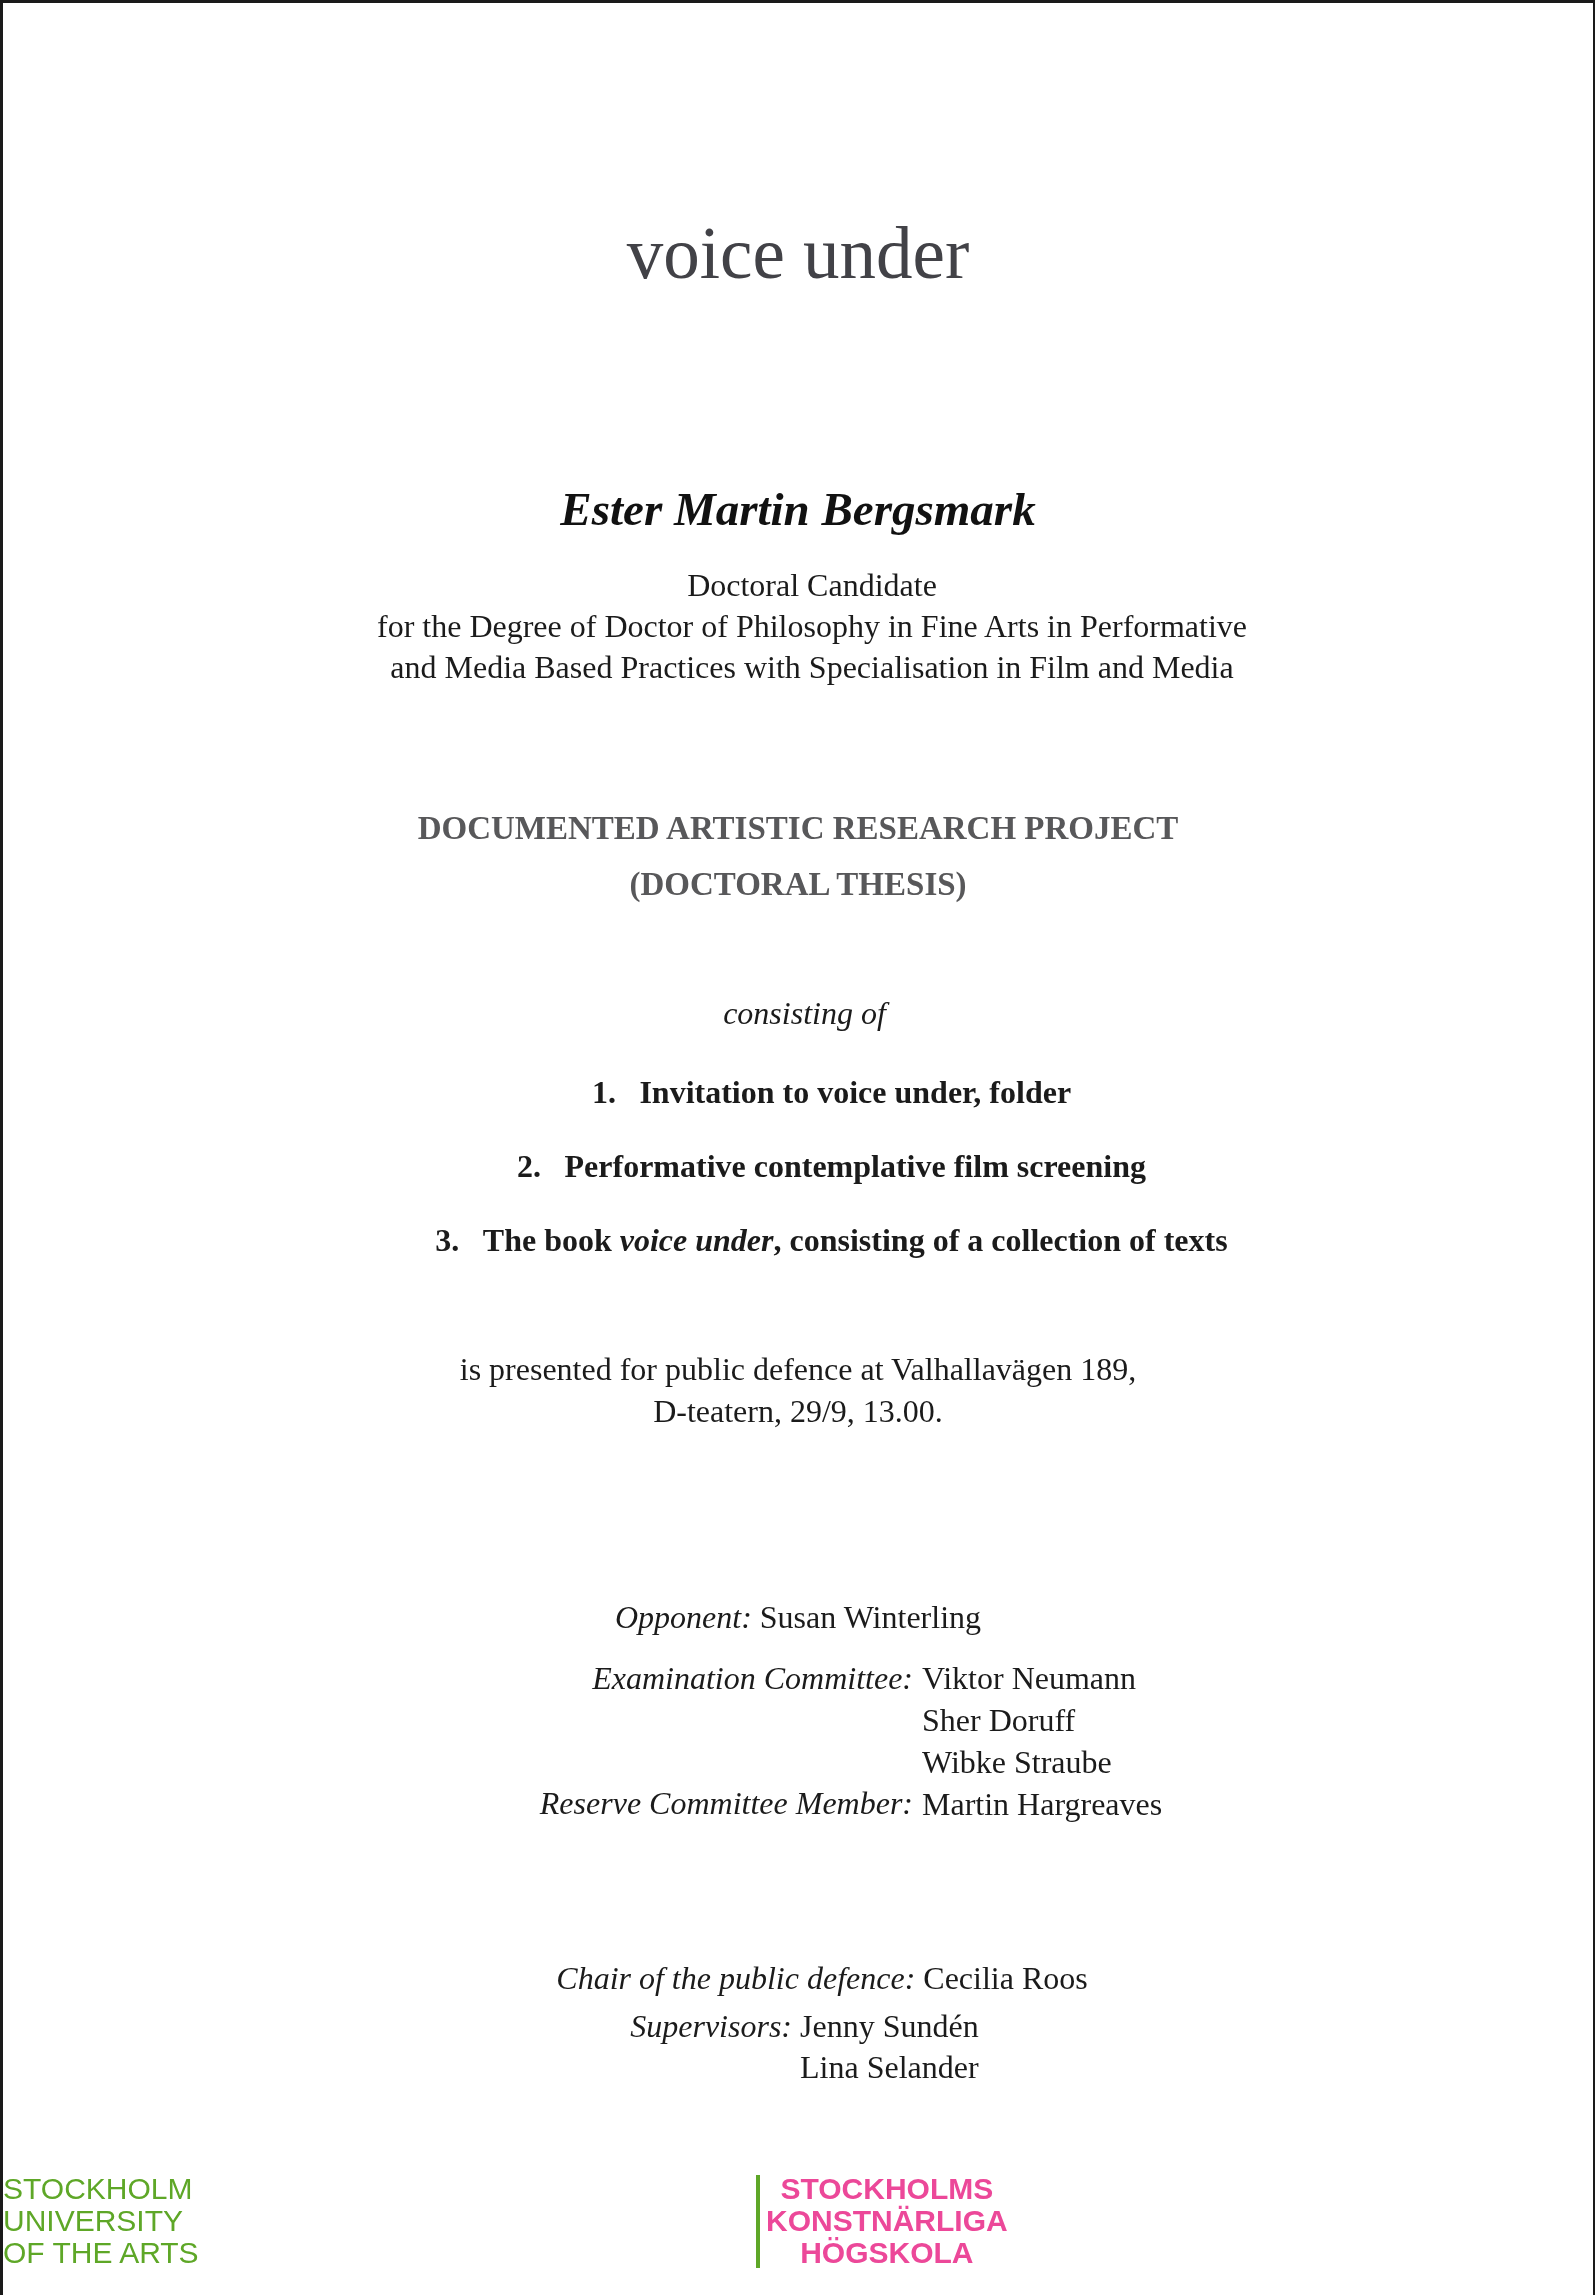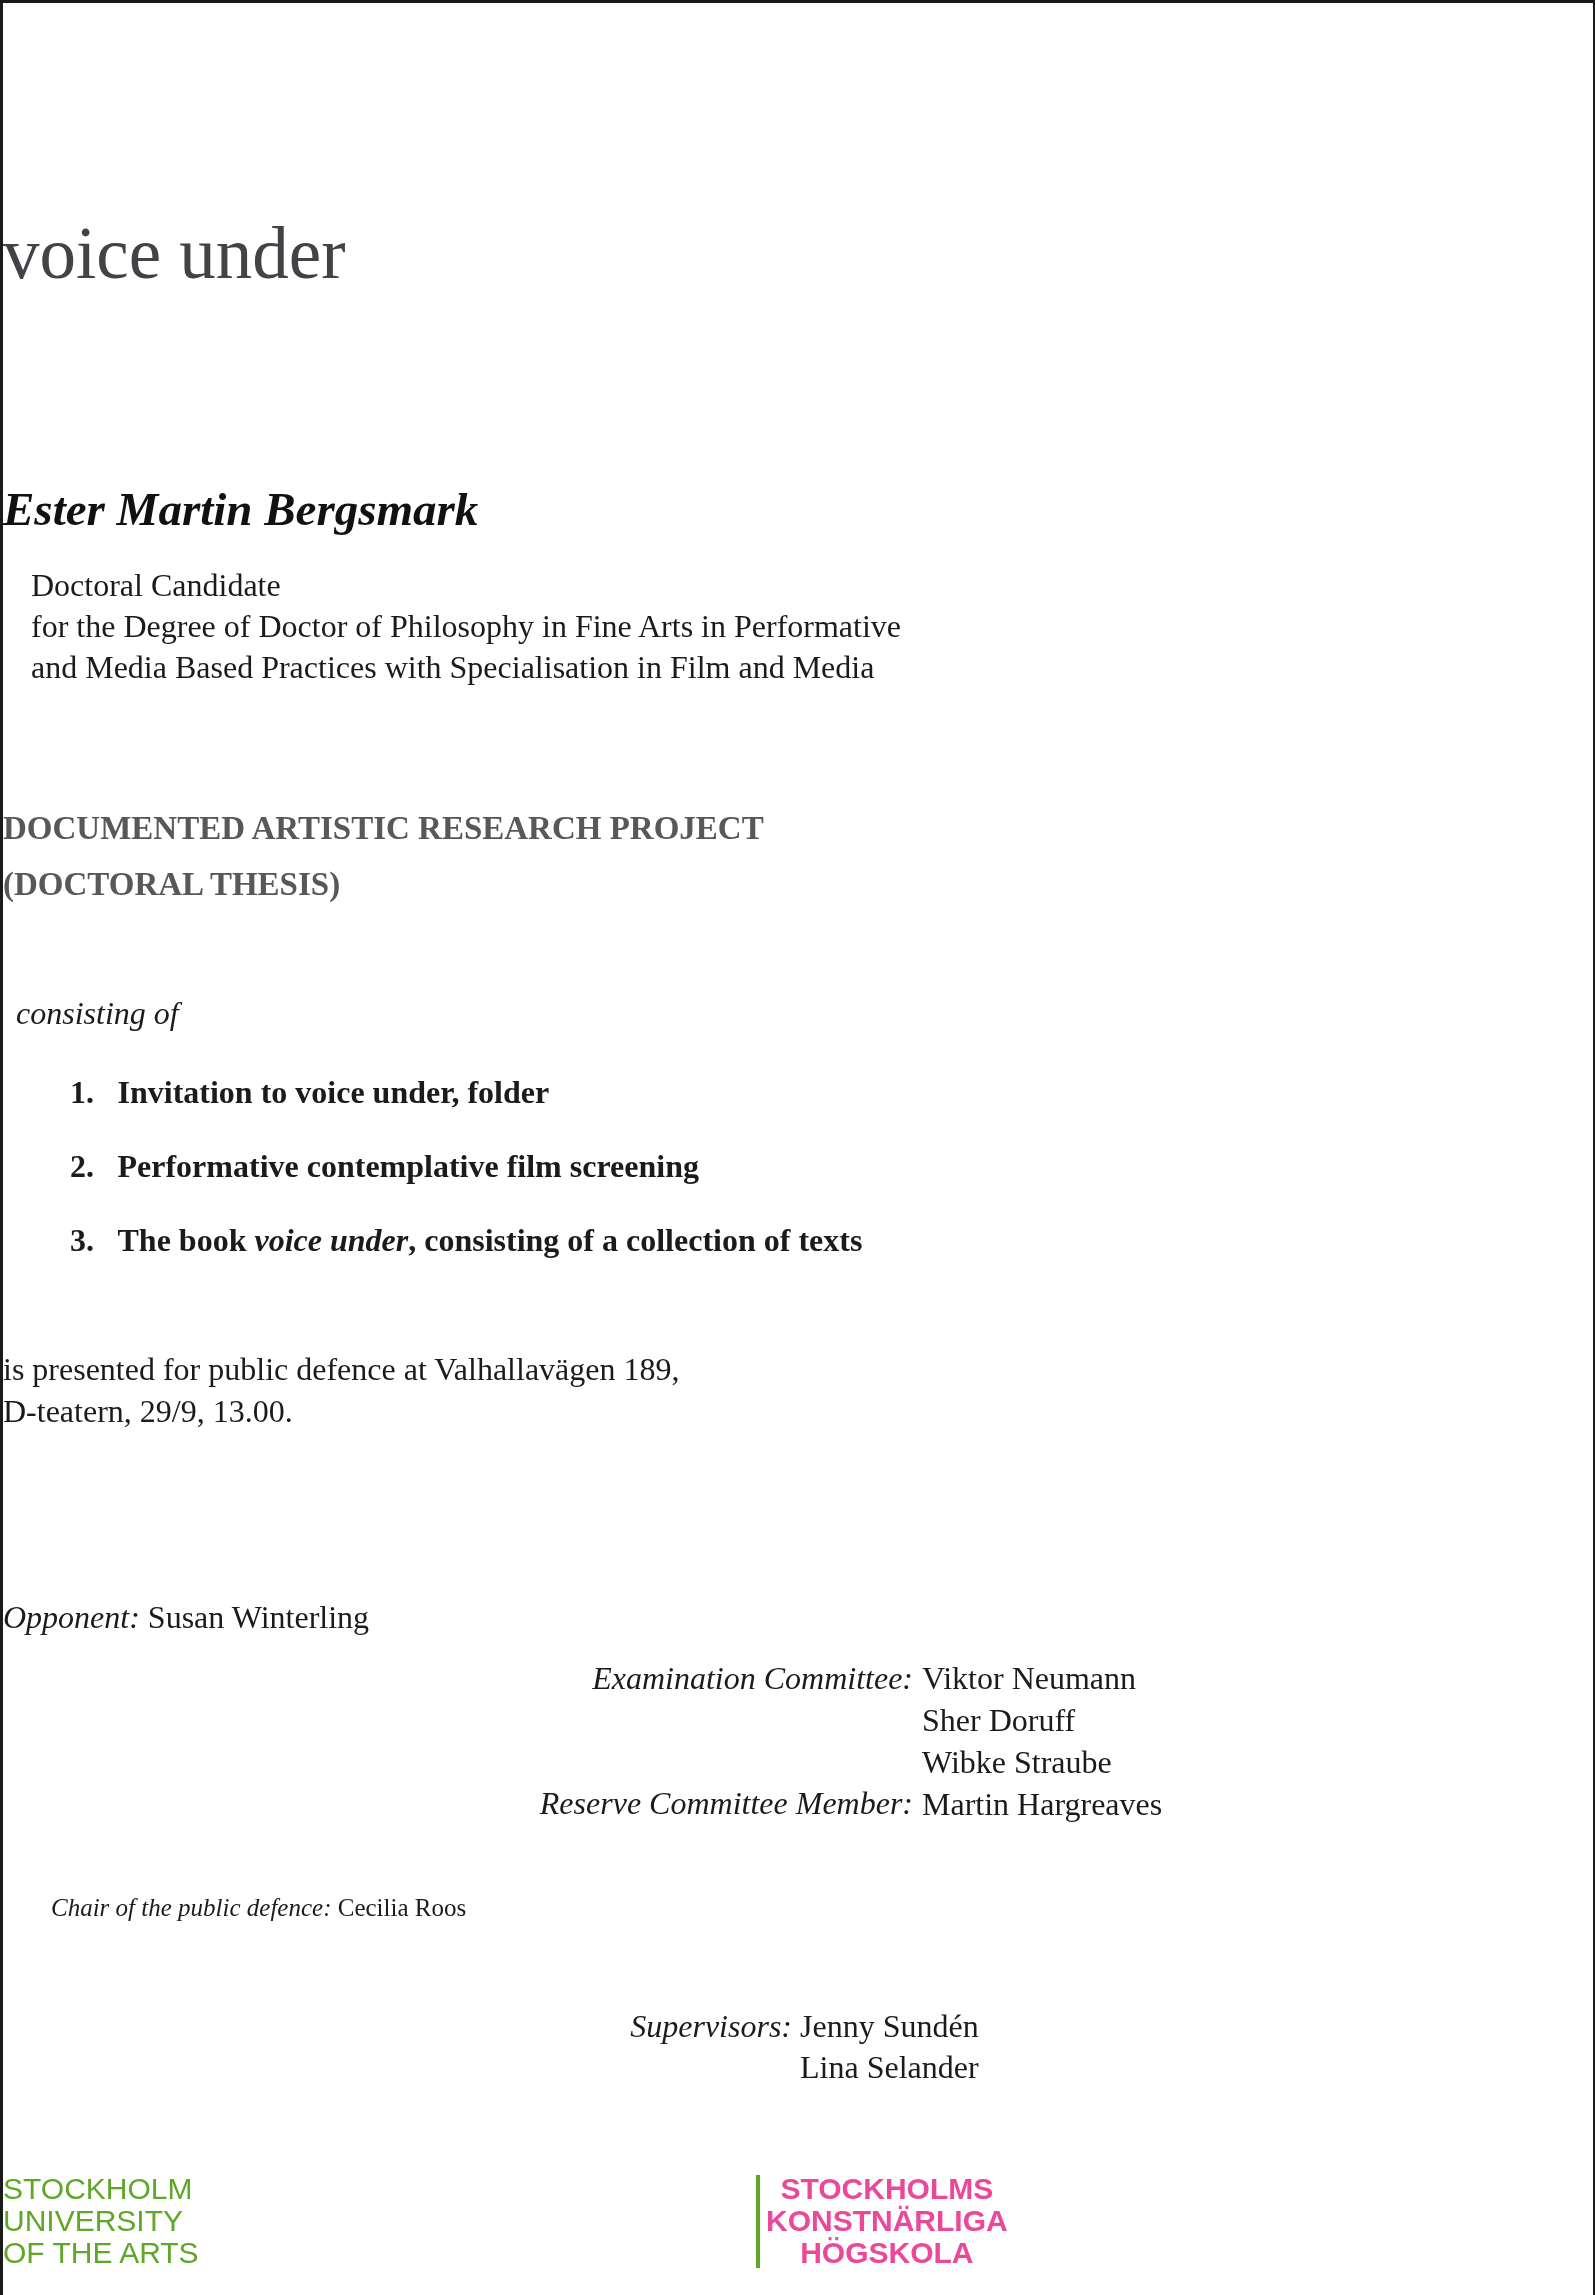--- a/index.html
+++ b/index.html
@@ -17,20 +17,21 @@
     border-left: 3.1px solid #1a1a1a;
     border-right: 3.1px solid #1a1a1a;
     font-family: "Liberation Serif", "DejaVu Serif", serif;
     color: #1b1b1b;
     overflow: hidden;
   }
   .line, .block {
     position: absolute;
     left: 0;
     right: 0;
+    text-align: center;
   }
   .title {
     top: 212px;
     font-size: 73px;
     line-height: 78px;
     color: #424247;
   }
   .author {
     top: 479px;
     font-size: 47px;
@@ -84,21 +85,21 @@
   }
   .exam-label { width: 910px; top: 1654px; }
   .reserve-label { width: 910px; top: 1779px; }
   .names-col {
     position: absolute;
     text-align: left;
     font-size: 32px;
     line-height: 42px;
   }
   .exam-names { left: 919px; top: 1654px; }
-  .chair-line { top: 1884px; font-size: 25px; line-height: 42px; padding-left: 48px; }
+  .chair-line { top: 1954px; font-size: 32px; line-height: 42px; padding-left: 48px; }
   .sup-label { width: 789px; top: 2003px; line-height: 41px; }
   .sup-names { left: 797px; top: 2003px; line-height: 41px; }
   .logo-left {
     position: absolute;
     left: 0;
     width: 747px;
     top: 2170px;
     font-family: Liberation Sans, sans-serif;
     font-size: 30px;
     line-height: 32px;

